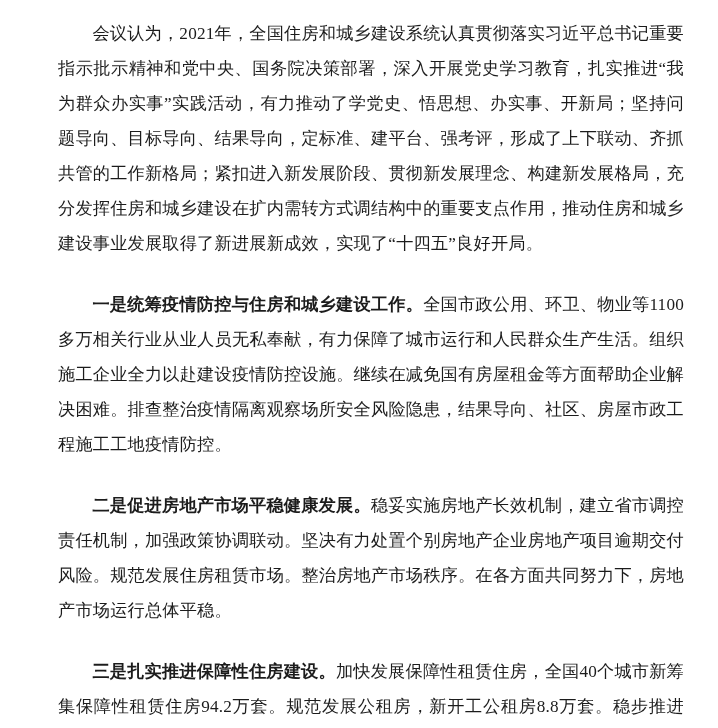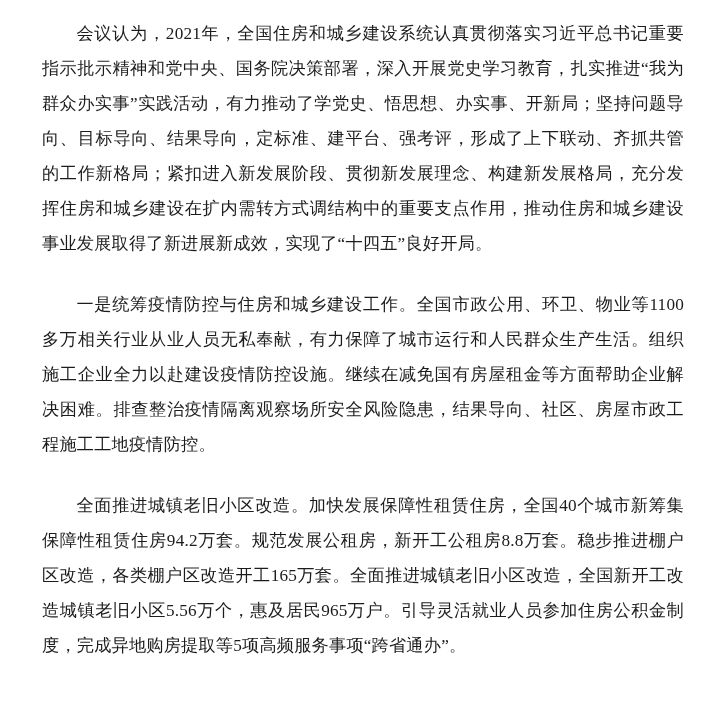--- a/index.html
+++ b/index.html
@@ -20,46 +20,49 @@
     height: 728px;
     padding: 16px 34px 10px 42px;
     background: #ffffff;
   }
   .para {
     font-size: 17.2px;
     line-height: 35px;
     text-align: justify;
     text-justify: inter-ideograph;
     text-indent: 2em;
-    margin: 0 0 26px 0;
+    margin: 0 0 26px 16px;
     letter-spacing: 0.2px;
     color: #1c1c1c;
   }
   .para:last-child {
     margin-bottom: 0;
   }
   .lead {
-    font-weight: normal;
+    font-weight: bold;
   }
   
   .para .body-text {
     font-weight: normal;
   }
 </style>
 </head>
 <body>
 
 <div class="page">
 
   <p class="para">
     <span class="body-text">会议认为，2021年，全国住房和城乡建设系统认真贯彻落实习近平总书记重要指示批示精神和党中央、国务院决策部署，深入开展党史学习教育，扎实推进“我为群众办实事”实践活动，有力推动了学党史、悟思想、办实事、开新局；坚持问题导向、目标导向、结果导向，定标准、建平台、强考评，形成了上下联动、齐抓共管的工作新格局；紧扣进入新发展阶段、贯彻新发展理念、构建新发展格局，充分发挥住房和城乡建设在扩内需转方式调结构中的重要支点作用，推动住房和城乡建设事业发展取得了新进展新成效，实现了“十四五”良好开局。</span>
   </p>
 
   <p class="para">
     <span class="lead">一是统筹疫情防控与住房和城乡建设工作。</span><span class="body-text">全国市政公用、环卫、物业等1100多万相关行业从业人员无私奉献，有力保障了城市运行和人民群众生产生活。组织施工企业全力以赴建设疫情防控设施。继续在减免国有房屋租金等方面帮助企业解决困难。排查整治疫情隔离观察场所安全风险隐患，结果导向、社区、房屋市政工程施工工地疫情防控。</span>
   </p>
 
+  <p class="para">
+    <span class="lead">二是促进房地产市场平稳健康发展。</span><span class="body-text">稳妥实施房地产长效机制，建立省市调控责任机制，加强政策协调联动。坚决有力处置个别房地产企业房地产项目逾期交付风险。规范发展住房租赁市场。整治房地产市场秩序。在各方面共同努力下，房地产市场运行总体平稳。</span>
+  </p>
 
   <p class="para">
-    <span class="lead">全面推进城镇老旧小区改造。</span><span class="body-text">加快发展保障性租赁住房，全国40个城市新筹集保障性租赁住房94.2万套。规范发展公租房，新开工公租房8.8万套。稳步推进棚户区改造，各类棚户区改造开工165万套。全面推进城镇老旧小区改造，全国新开工改造城镇老旧小区5.56万个，惠及居民965万户。引导灵活就业人员参加住房公积金制度，完成异地购房提取等5项高频服务事项“跨省通办”。</span>
+    <span class="lead">三是扎实推进保障性住房建设。</span><span class="body-text">加快发展保障性租赁住房，全国40个城市新筹集保障性租赁住房94.2万套。规范发展公租房，新开工公租房8.8万套。稳步推进棚户区改造，各类棚户区改造开工165万套。全面推进城镇老旧小区改造，全国新开工改造城镇老旧小区5.56万个，惠及居民965万户。引导灵活就业人员参加住房公积金制度，完成异地购房提取等5项高频服务事项“跨省通办”。</span>
   </p>
 
 </div>
 
 </body></html>

